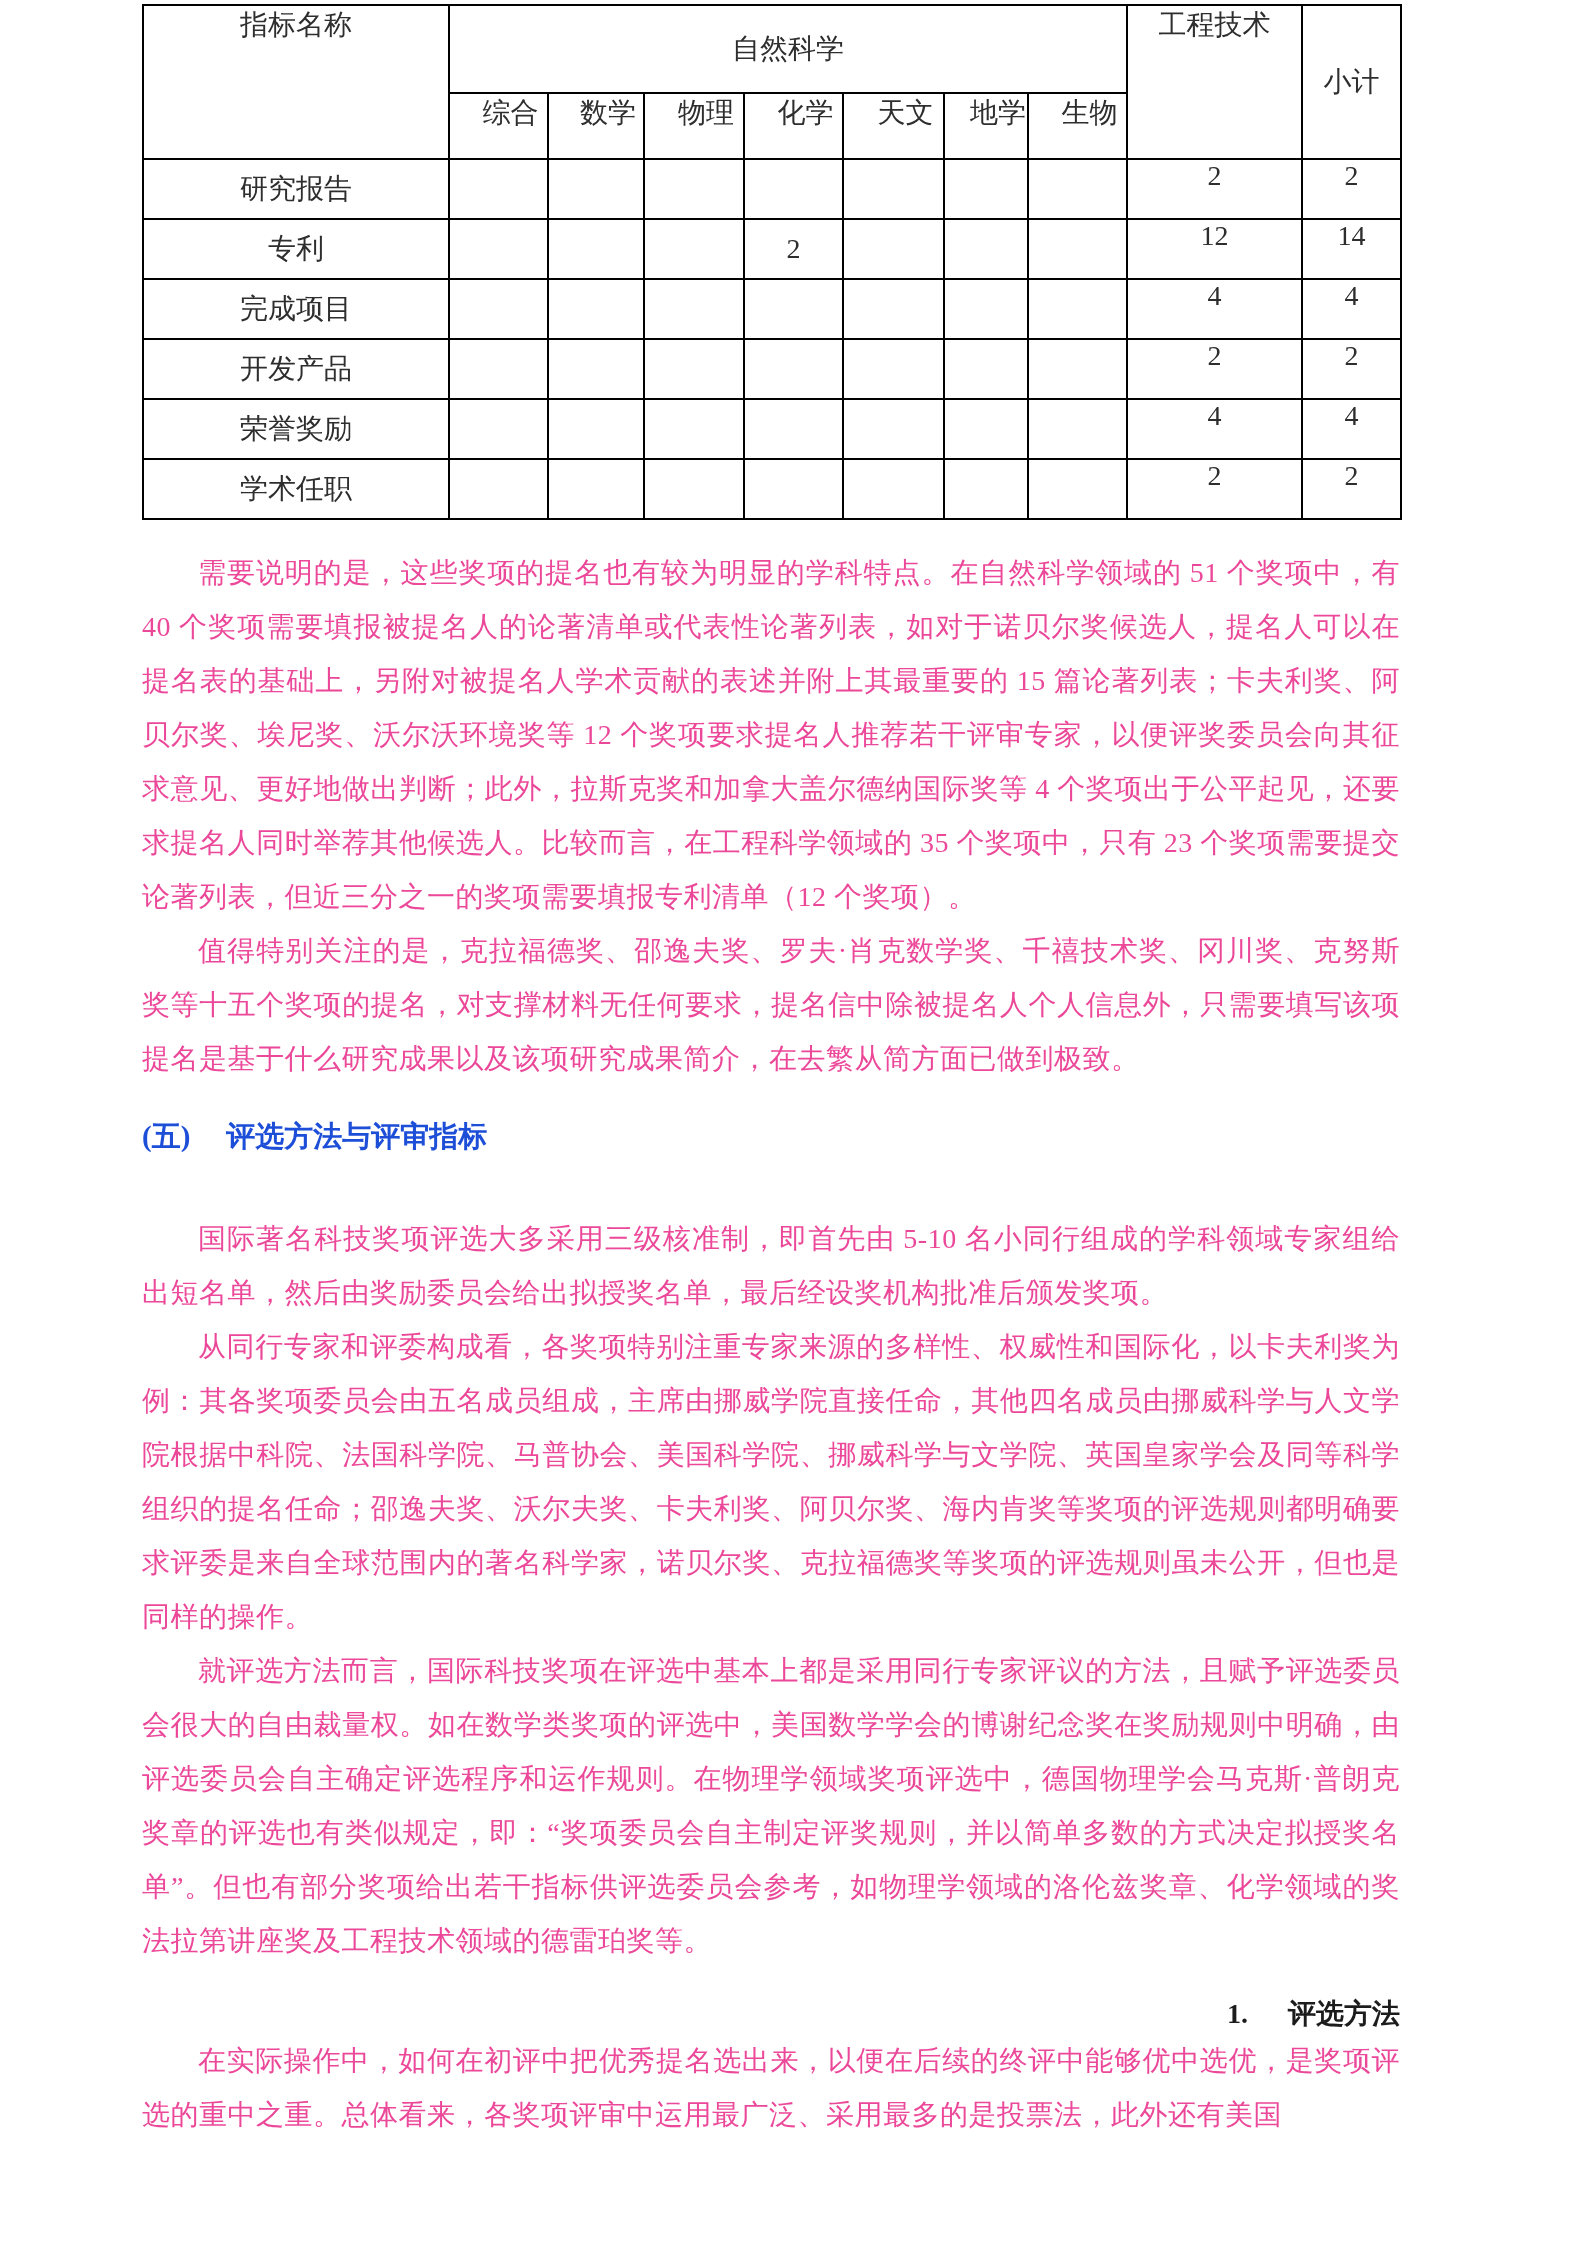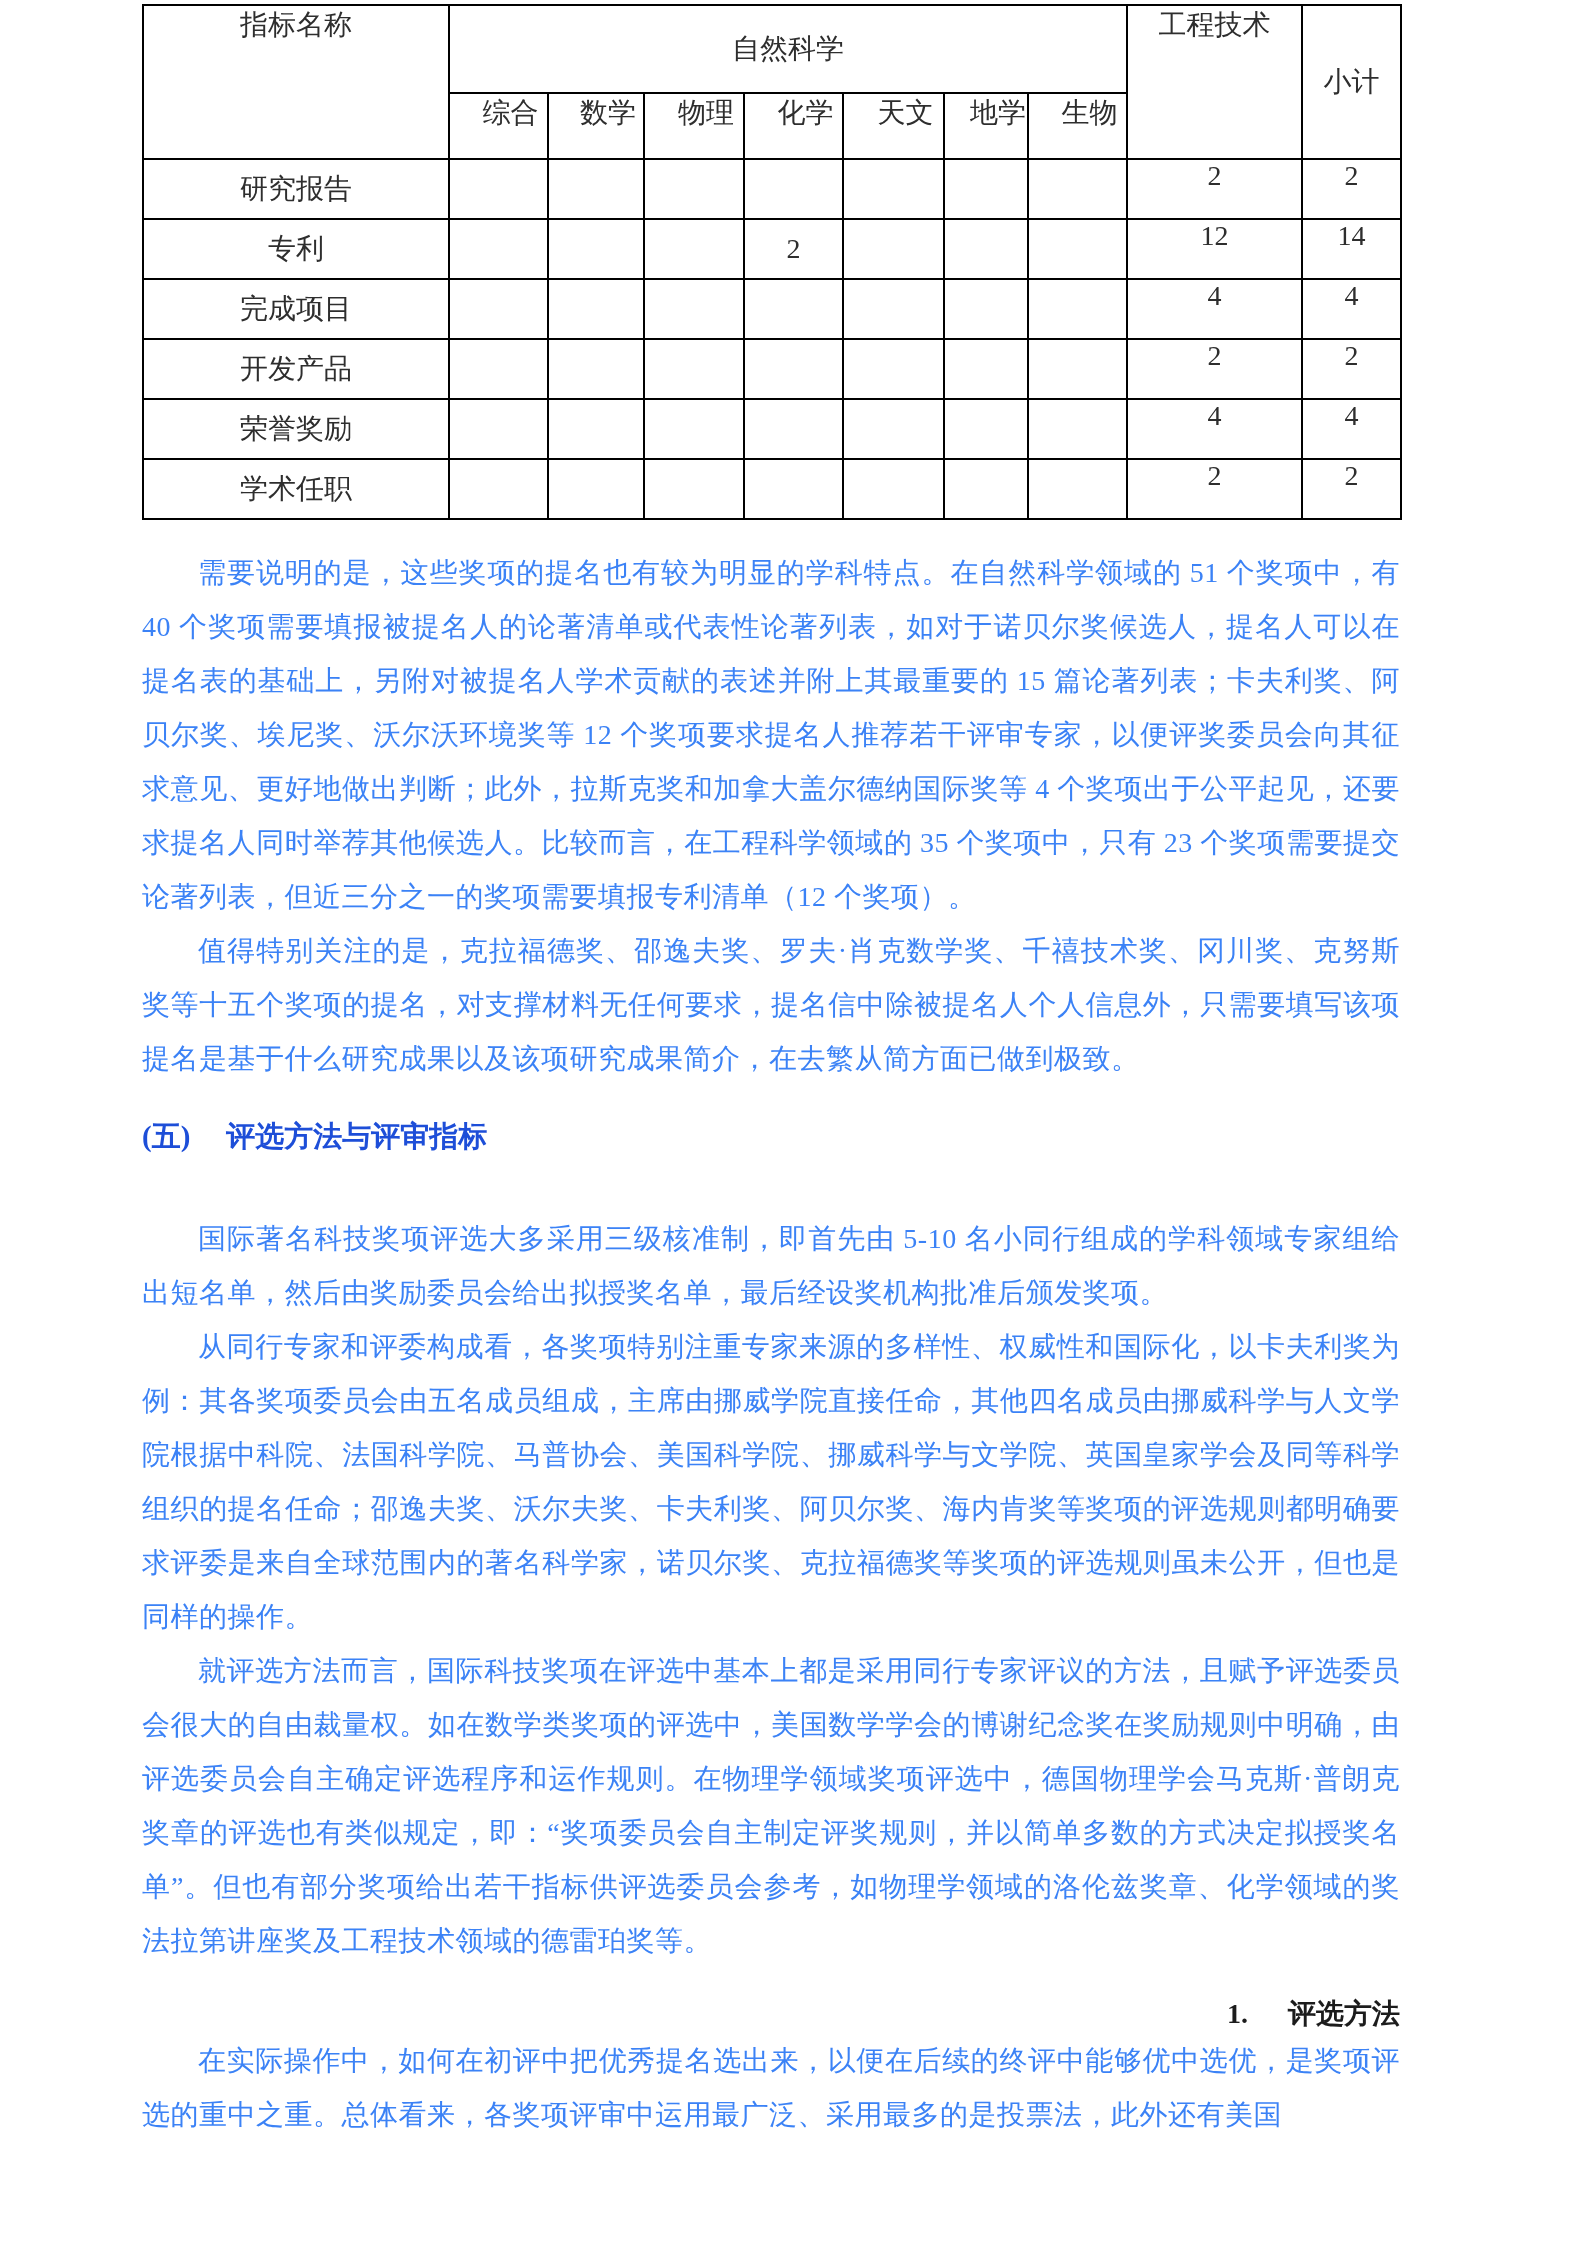--- a/index.html
+++ b/index.html
@@ -21,21 +21,21 @@
   td.bio{vertical-align:top;padding-top:28px;}
   td.enghead{vertical-align:top;padding-top:26px;}
   td.subhead{vertical-align:middle;border-radius:29px;}
   td.rowlabel{vertical-align:middle;border-radius:23px;}
   td.engval{vertical-align:top;padding-top:3px;line-height:32px;}
   td.subval{vertical-align:top;padding-top:22px;line-height:32px;}
   td.midval{vertical-align:middle;}
 
   
   .para{font-size:28px;line-height:54px;text-align:justify;
-        text-indent:56px;margin:0;letter-spacing:0.5px;color:#3b82f6;}
+        text-indent:56px;margin:0;letter-spacing:0.5px;color:#ec4899;}
   .para.first{margin-top:26px;}
   .sec-heading{font-size:29px;font-weight:bold;color:#1d4ed8;
                margin:30px 0 56px 0;line-height:40px;}
   .sec-heading .h-num{margin-right:36px;}
   .sub-heading{font-size:28px;font-weight:bold;color:#1c1c1c;
                margin:26px 0 0 0;line-height:40px;text-align:right;}
   .sub-heading .h-num{margin-right:40px;}
 </style>
 </head>
 <body>

